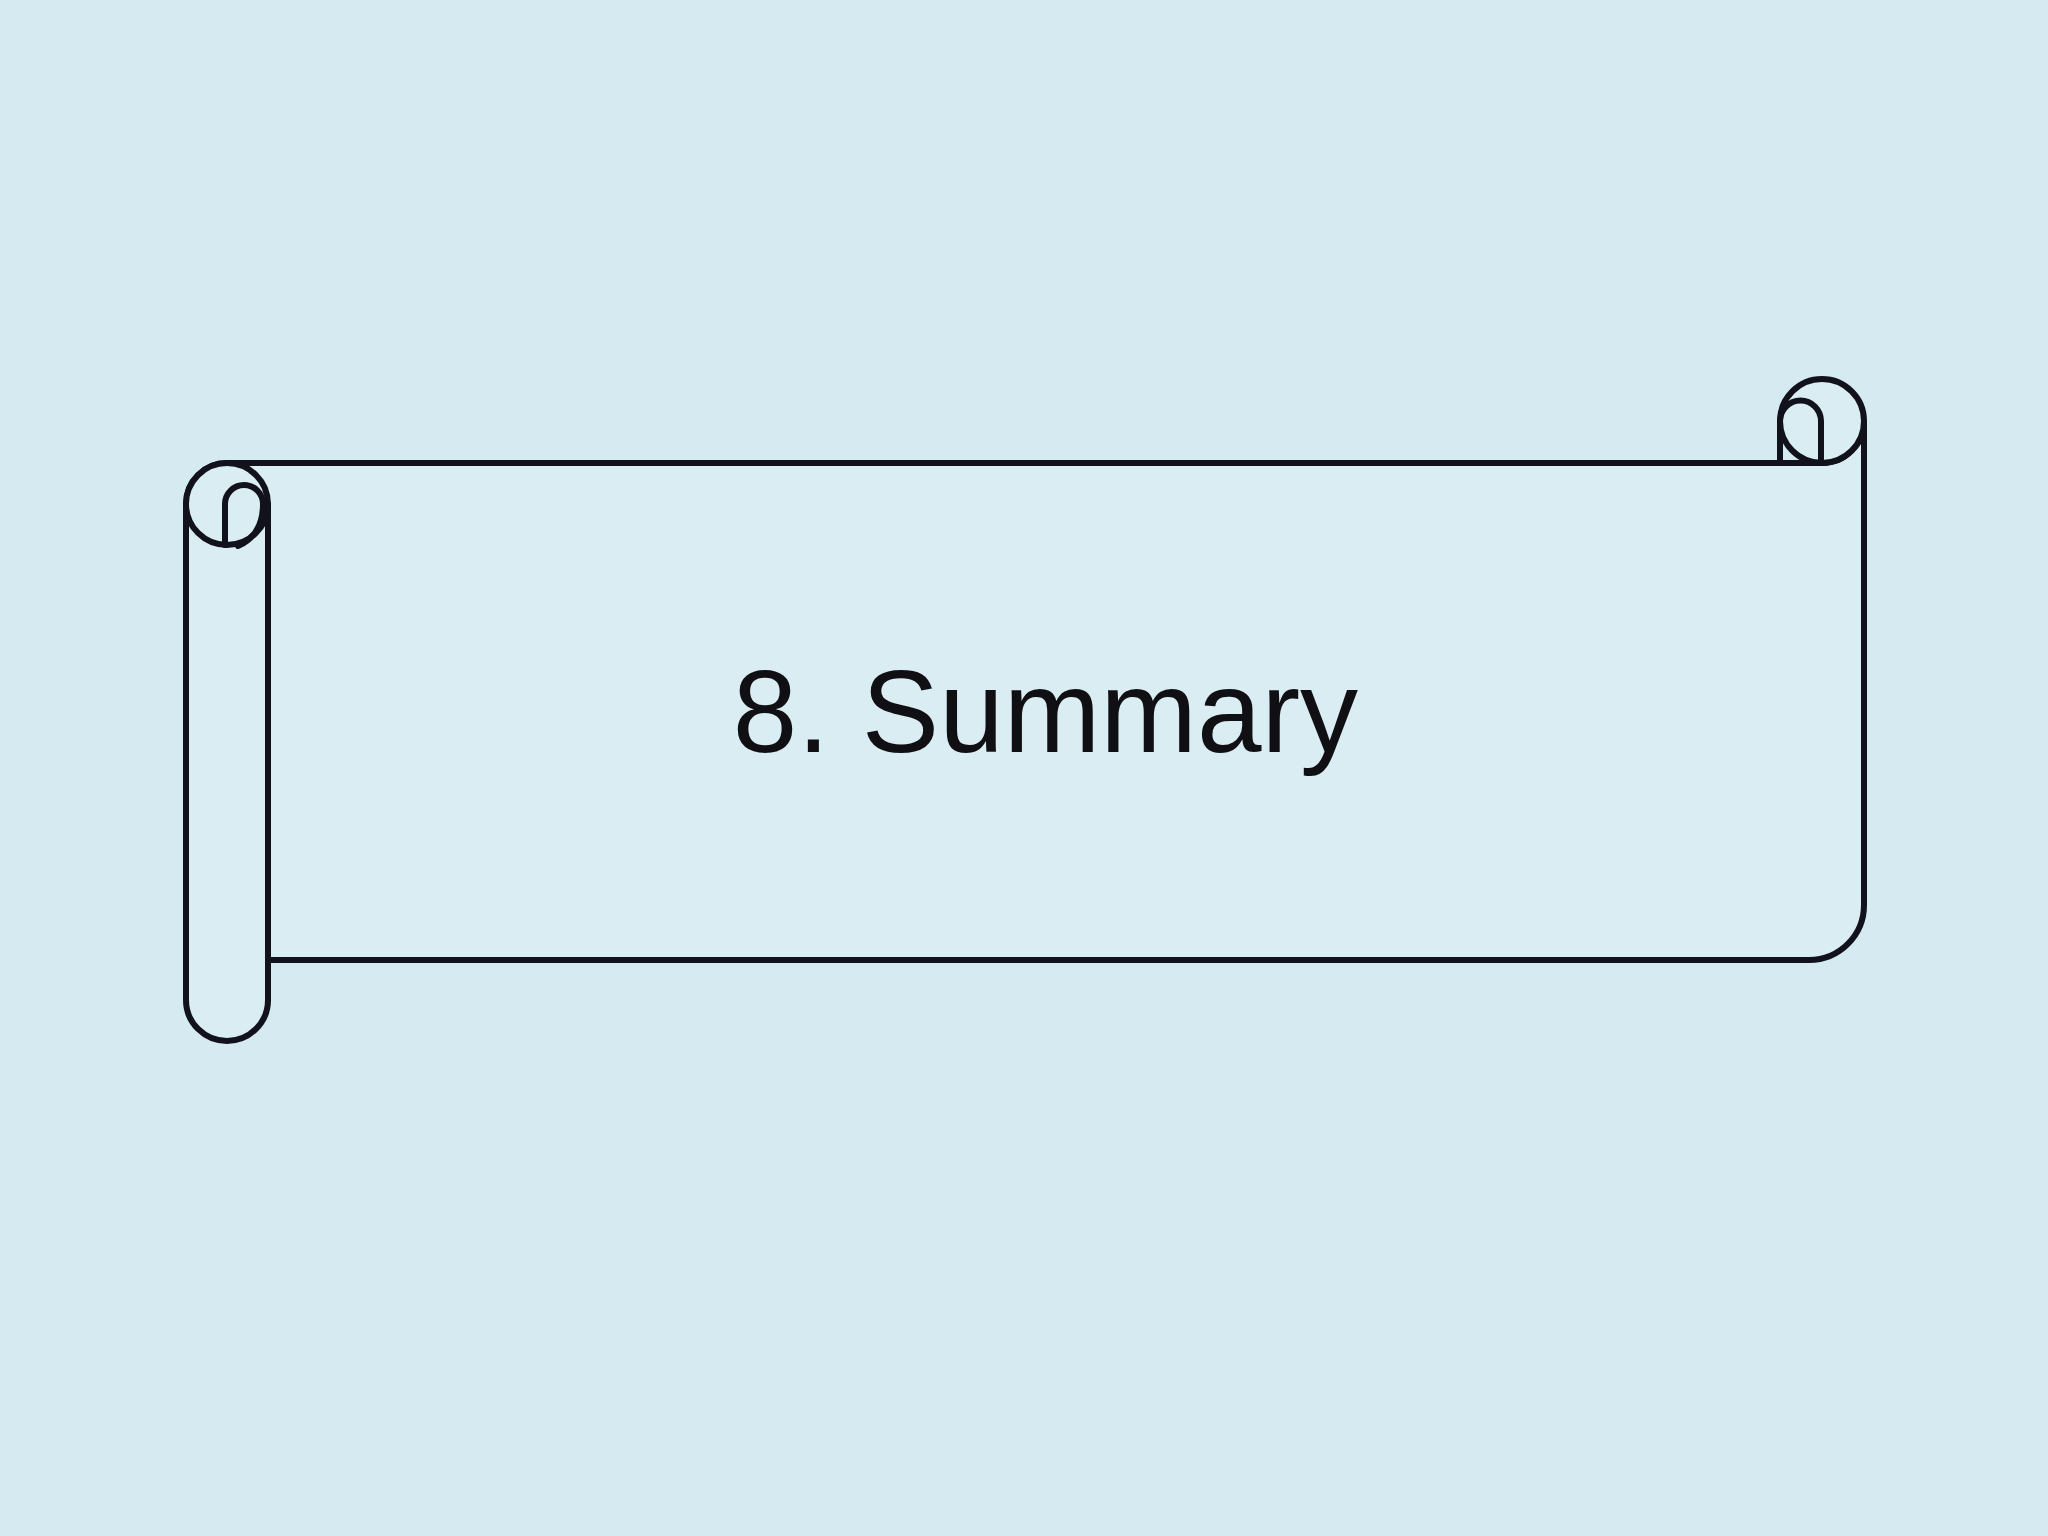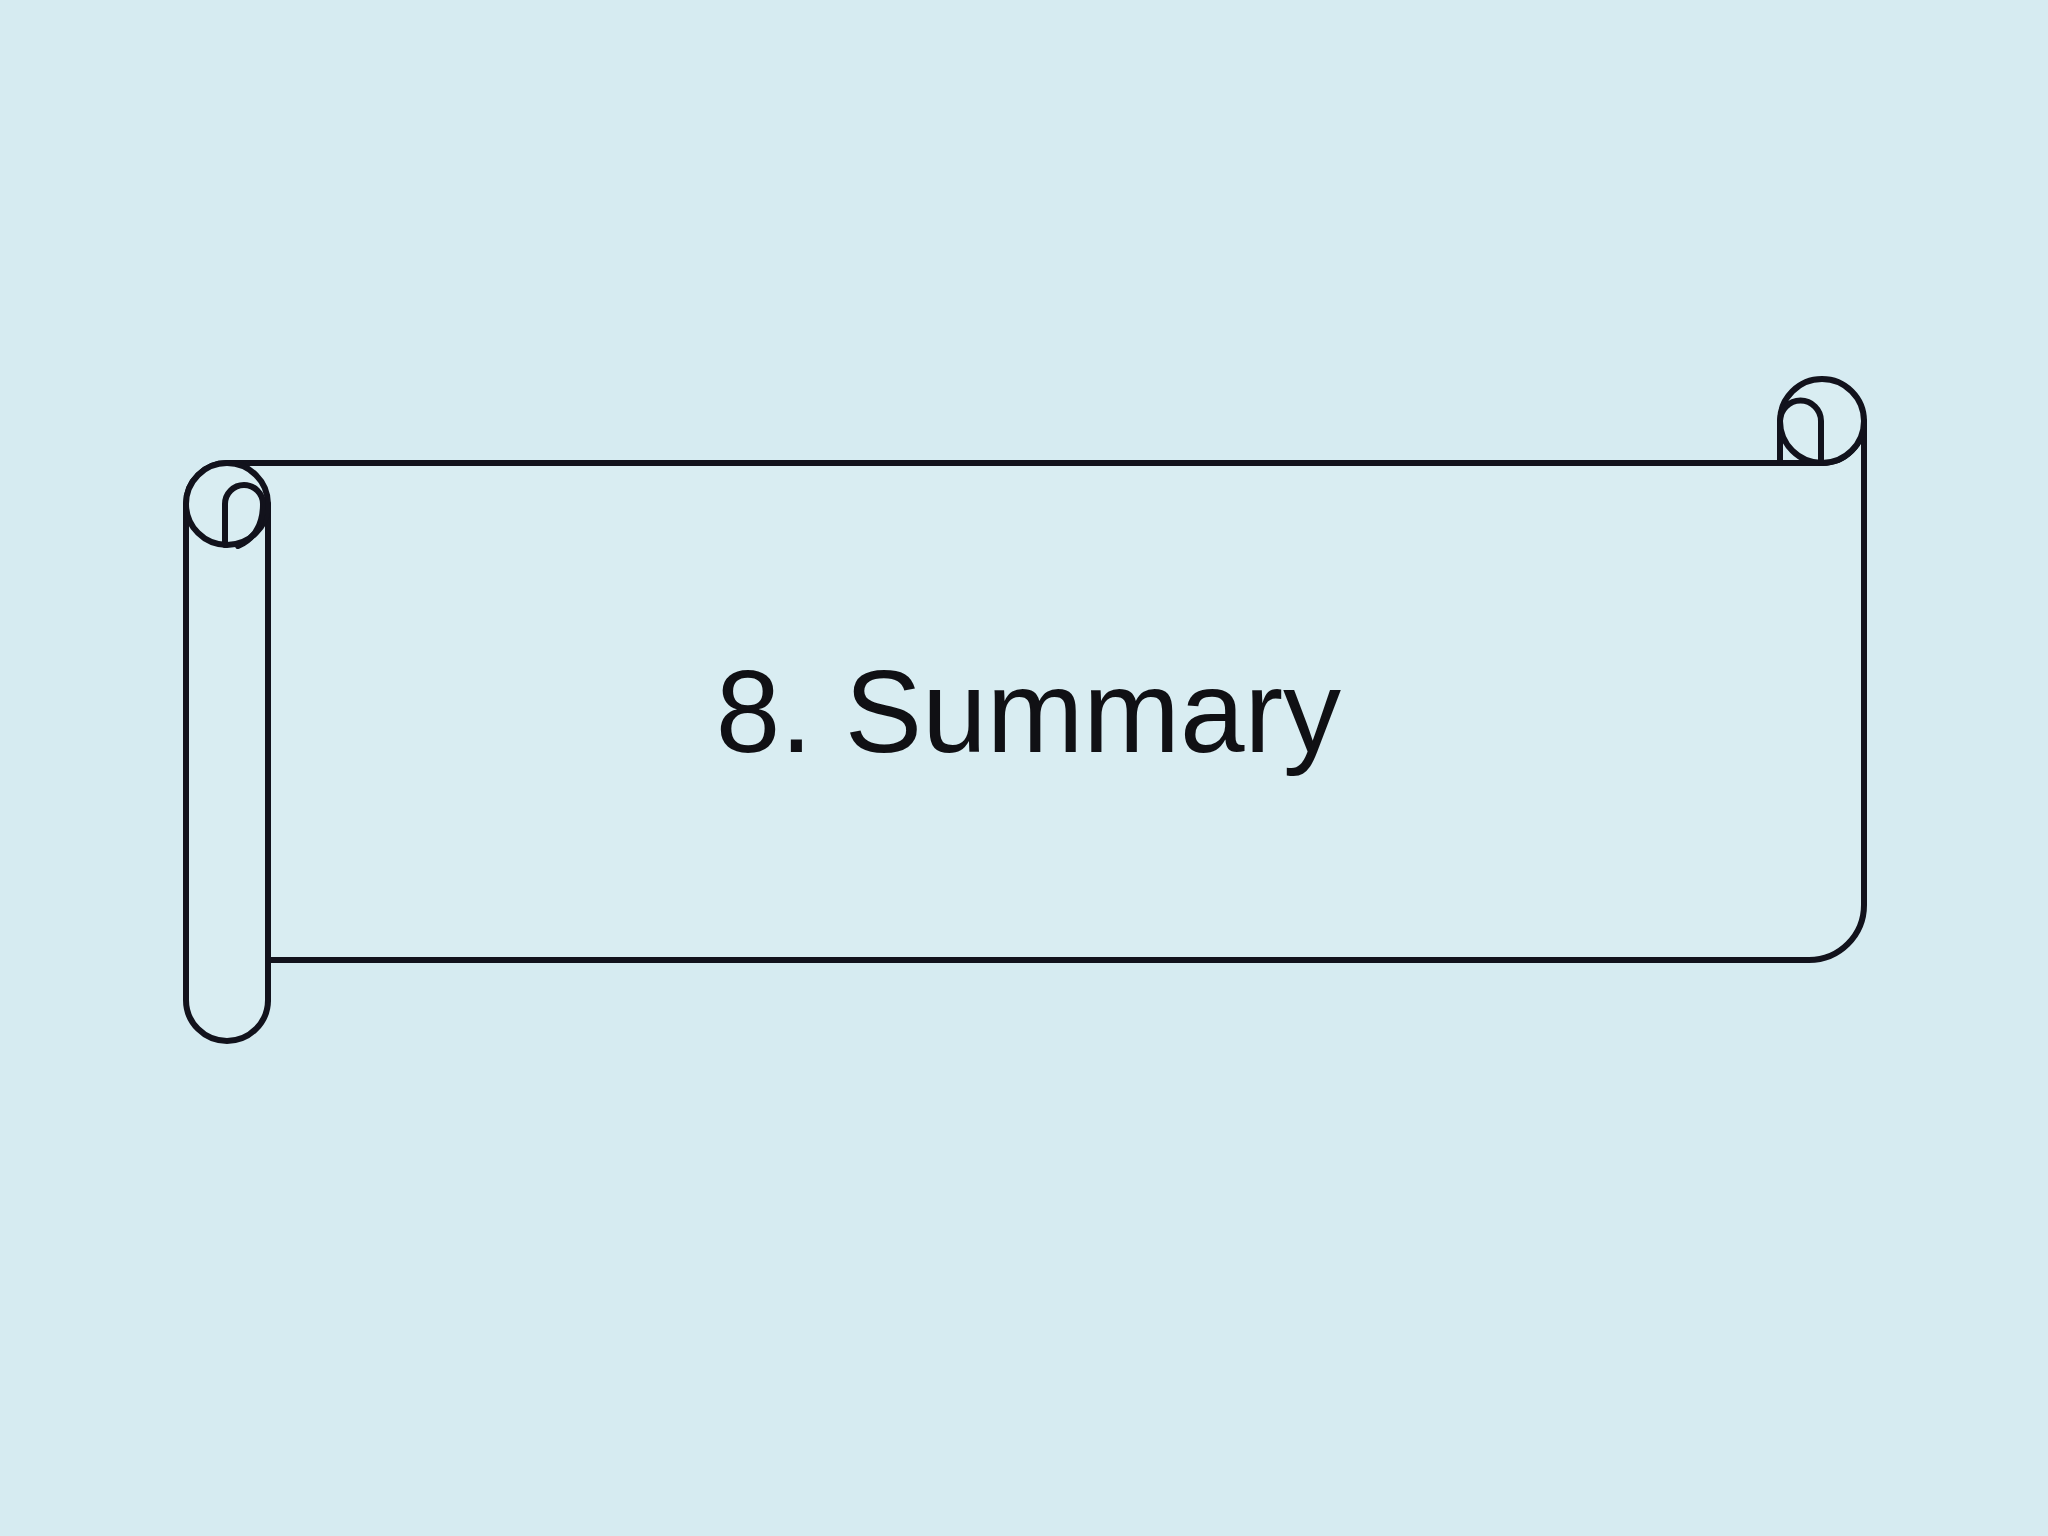--- a/index.html
+++ b/index.html
@@ -26,21 +26,21 @@
   }
   .shape-line {
     fill: none;
     stroke: var(--outline, #12121c);
     stroke-width: 6;
     stroke-linejoin: round;
     stroke-linecap: round;
   }
   .title-area {
     position: absolute;
-    left: 210px;
+    left: 227px;
     top: 463px;
     width: 1637px;
     height: 497px;
     display: flex;
     align-items: center;
     justify-content: center;
   }
   .title-text {
     color: var(--text, #101014);
     font-size: 116px;

